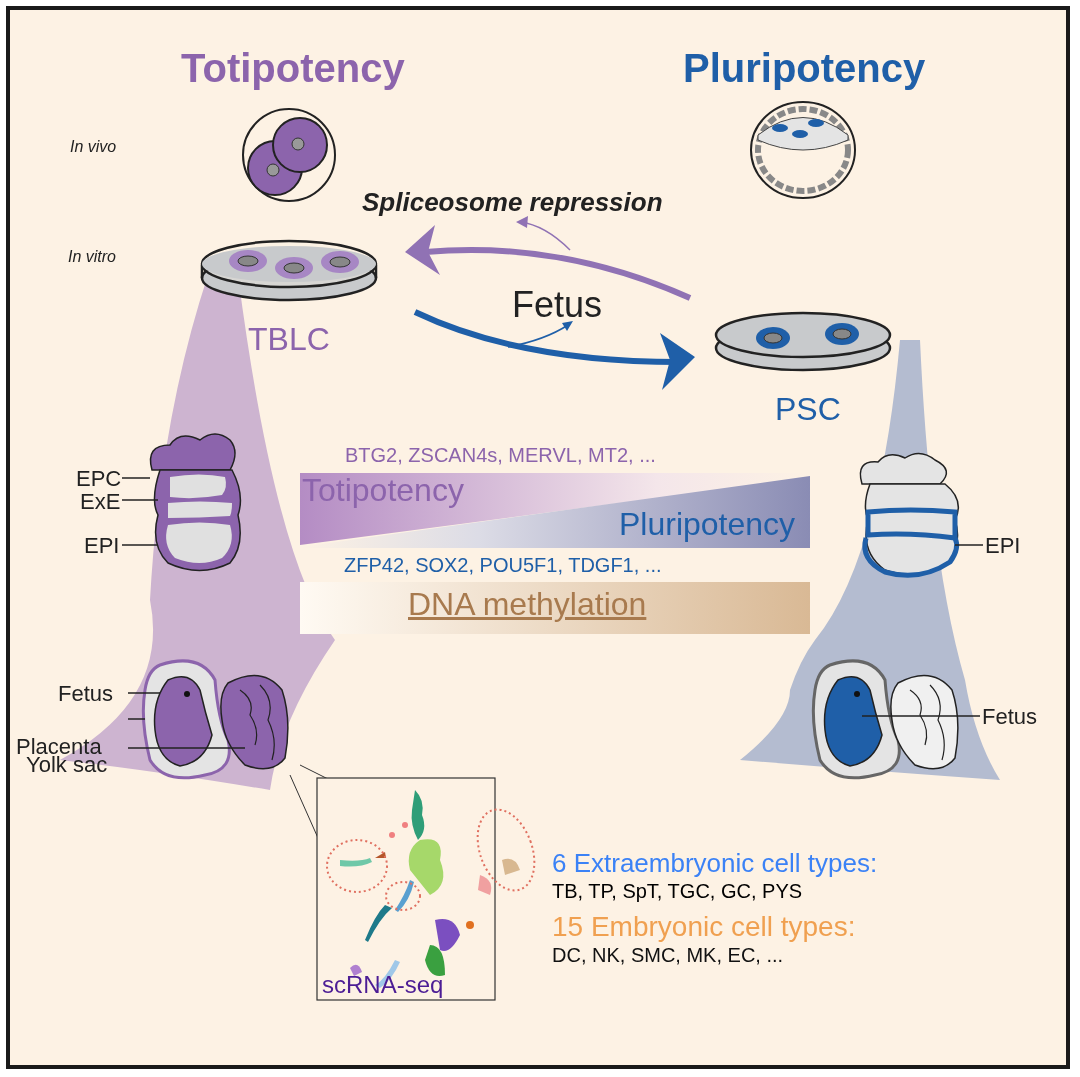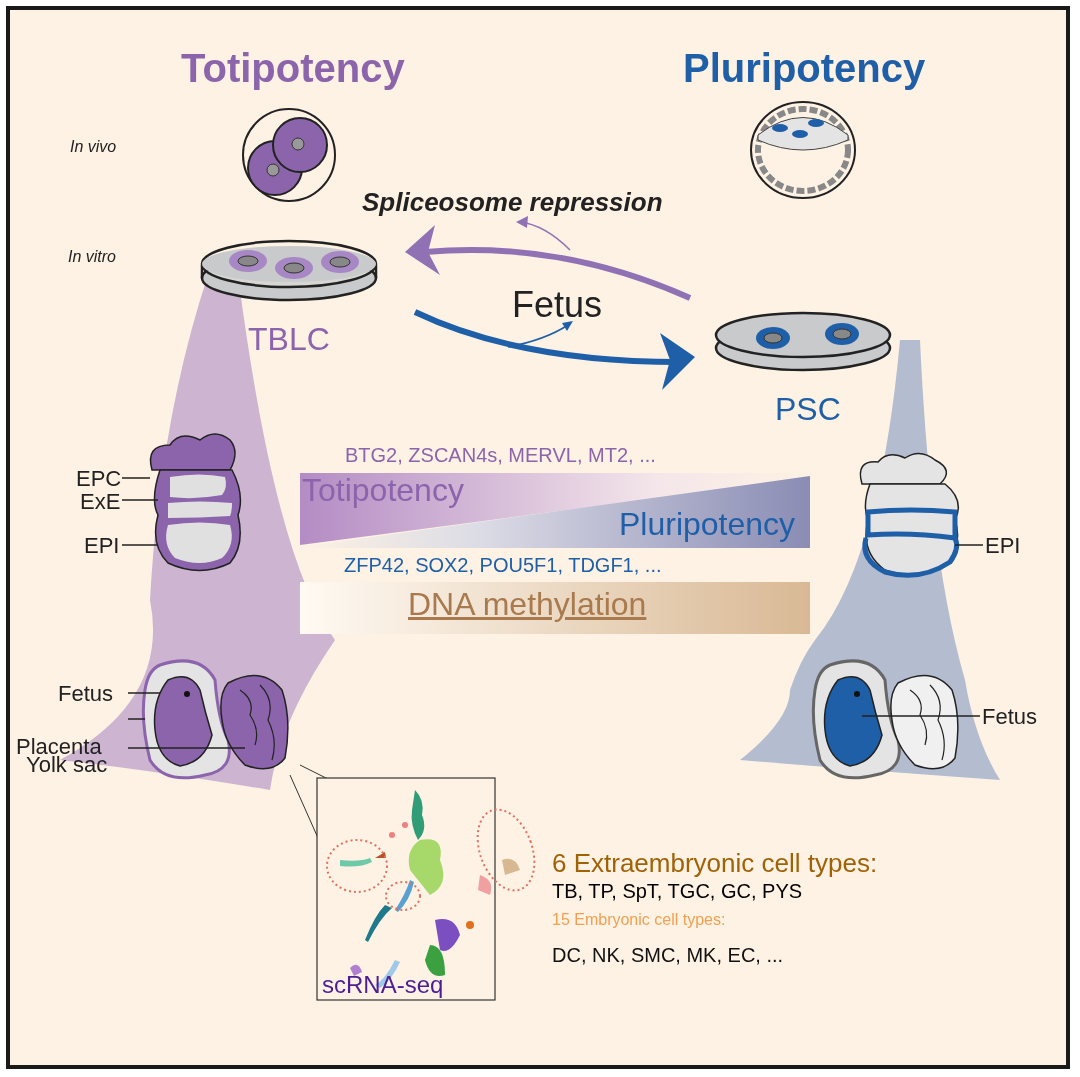--- a/index.html
+++ b/index.html
@@ -185,16 +185,16 @@
 <div class="t lbl" style="left:80px;top:489px;">ExE</div>
 <div class="t lbl" style="left:84px;top:533px;">EPI</div>
 <div class="t lbl" style="left:58px;top:681px;">Fetus</div>
 <div class="t lbl" style="left:26px;top:724px;margin-top:28px;">Yolk sac</div>
 <div class="t lbl" style="left:16px;top:734px;">Placenta</div>
 
 <div class="t lbl" style="left:985px;top:533px;">EPI</div>
 <div class="t lbl" style="left:982px;top:704px;">Fetus</div>
 
 <div class="t" style="left:322px;top:971px;font-size:24px;color:#4c1d95;">scRNA-seq</div>
-<div class="t bold" style="left:552px;top:848px;font-size:26px;color:#a16207;">6 Extraembryonic cell types:</div>
+<div class="t bold" style="left:552px;top:848px;font-size:26px;color:#3b82f6;">6 Extraembryonic cell types:</div>
 <div class="t" style="left:552px;top:880px;font-size:20px;color:#000000;">TB, TP, SpT, TGC, GC, PYS</div>
-<div class="t bold" style="left:552px;top:911px;font-size:16px;color:#f0a050;text-align:center;">15 Embryonic cell types:</div>
+<div class="t bold" style="left:552px;top:911px;font-size:28px;color:#f0a050;text-align:center;">15 Embryonic cell types:</div>
 <div class="t" style="left:552px;top:944px;font-size:20px;color:#111;text-align:right;">DC, NK, SMC, MK, EC, ...</div>
 
 </body></html>

